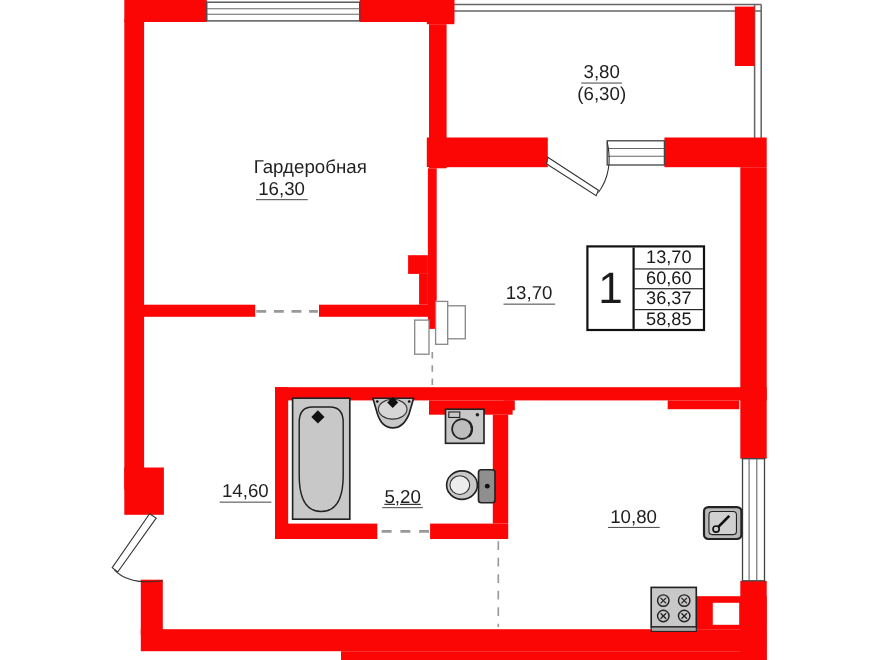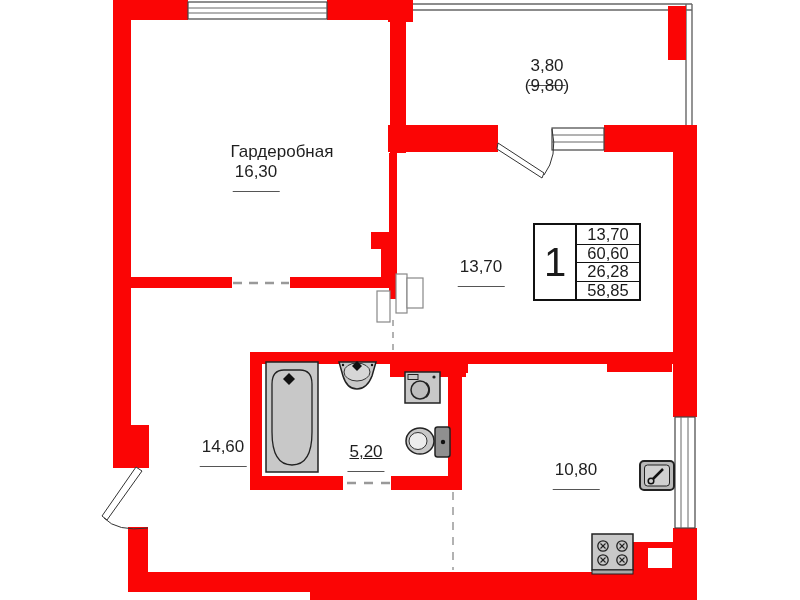--- a/index.html
+++ b/index.html
@@ -2,21 +2,21 @@
 <html><head>
 <meta charset="utf-8">
 <style>
   html,body{margin:0;padding:0;background:#fff;}
   #plan{position:relative;width:800px;height:600px;background:#ffffff;overflow:hidden;
         font-family:"Liberation Sans", sans-serif;color:#1a1a1a;}
   #plan svg{position:absolute;left:0;top:0;}
   .wall{fill:#fb0505;stroke:none;}
   .lbl{position:absolute;transform:translate(-50%,-50%);white-space:nowrap;
        font-size:17px;color:#1f1f1f;text-align:center;}
-  .lbl.u span{border-bottom:1.5px solid #555;padding:0 2px 10px 2px;}
+  .lbl.u span{border-bottom:1.5px solid #555;padding:0 2px 0 2px;}
   .info-table{position:absolute;left:533px;top:223px;display:grid;
       grid-template-columns:42px 62px;grid-template-rows:repeat(4,18.5px);
       border:2px solid #111;background:#fff;}
   .cell-rooms{grid-row:1 / span 4;grid-column:1;display:flex;align-items:center;justify-content:center;
       font-size:40px;border-right:2px solid #111;}
   .cell-val{grid-column:2;display:flex;align-items:center;justify-content:center;
       font-size:16.5px;border-top:1.5px solid #111;}
   .cell-val.first{border-top:none;}
 </style>
 </head>
@@ -163,36 +163,36 @@
   <div class="lbl" style="left:258px;top:152px;margin-left:24px;">
     <span>Гардеробная</span>
   </div>
   <div class="lbl u" style="left:256px;top:172px;">
     <span>16,30</span>
   </div>
   <div class="lbl u" style="left:547px;top:66px;">
     <span>3,80</span>
   </div>
   <div class="lbl" style="left:547px;top:86px;">
-    <span>(9,80)</span>
+    <span>(6,30)</span>
   </div>
   <div class="lbl u" style="left:481px;top:267px;">
     <span>13,70</span>
   </div>
   <div class="lbl u" style="left:366px;top:452px;text-decoration:underline;">
     <span>5,20</span>
   </div>
   <div class="lbl u" style="left:203px;top:447px;margin-left:20px;">
     <span>14,60</span>
   </div>
   <div class="lbl u" style="left:576px;top:470px;text-align:right;">
     <span>10,80</span>
   </div>
 
   <div class="info-table">
     <div class="cell-rooms">1</div>
     <div class="cell-val first">13,70</div>
     <div class="cell-val">60,60</div>
-    <div class="cell-val">26,28</div>
+    <div class="cell-val">36,37</div>
     <div class="cell-val">58,85</div>
   </div>
 
 </div>
 
 </body></html>

